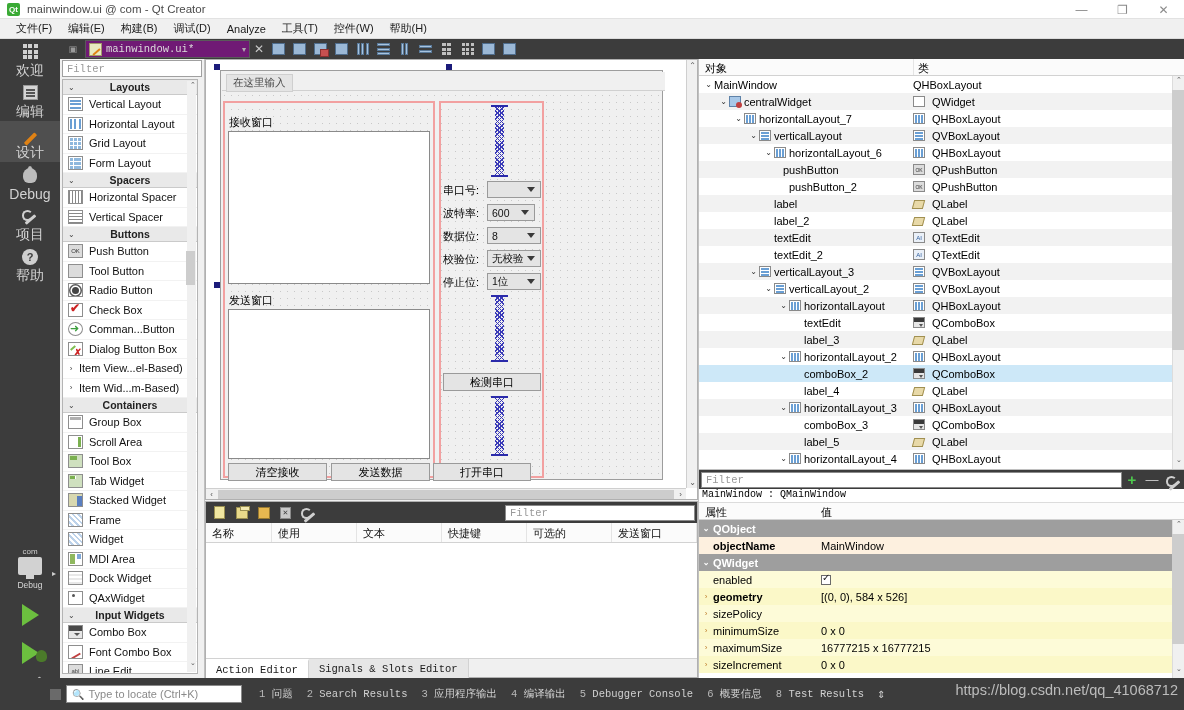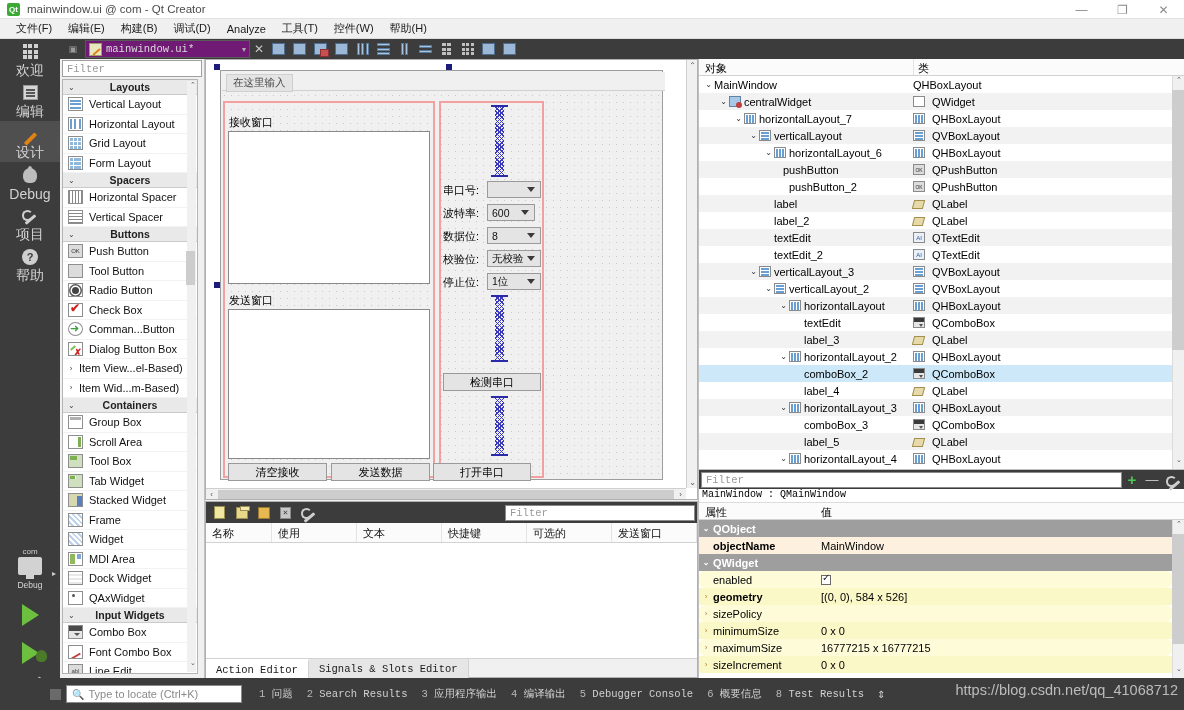--- a/index.html
+++ b/index.html
@@ -327,21 +327,21 @@
     display:flex; }
   .pp-head .c1 { width:118px; padding-left:6px; padding-top:2px; font-size:11px; }
   .pp-head .c2 { flex:1; padding-left:4px; padding-top:2px; font-size:11px; }
   .pp-rows { position:absolute; left:0; top:50px; right:12px; bottom:0;
     overflow:hidden; }
   .pp-row { height:17px; display:flex; align-items:center; font-size:11px; }
   .pp-group { background:#9e9e9e; color:#fff; font-weight:bold; }
   .pp-prop { width:118px; display:flex; align-items:center; }
   .pp-val { flex:1; padding-left:4px; display:flex; align-items:center; }
   .pp-row.y0 { background:#fdf0df; }
-  .pp-row.y1 { background:#fdfbd8;border-radius:6px; }
+  .pp-row.y1 { background:#fdfbd8; }
   .pp-row.y2 { background:#fbf8c8; }
   .pp-chev { width:14px; text-align:center; font-size:8px; color:#c08030; }
   .pp-bold { font-weight:bold; }
   .cbox { width:10px; height:10px; border:1px solid #6a6a6a; background:#fff;
     position:relative; }
   .cbox::after{content:"✓";position:absolute;left:0px;top:-4px;font-size:10px;
     color:#222;}
   .pp-sb { position:absolute; right:0; top:50px; width:12px; bottom:0;
     background:#f0f0f0; border-left:1px solid #dcdcdc; }
   .pp-sb-thumb { position:absolute; right:0; top:14px; width:12px; height:110px;

